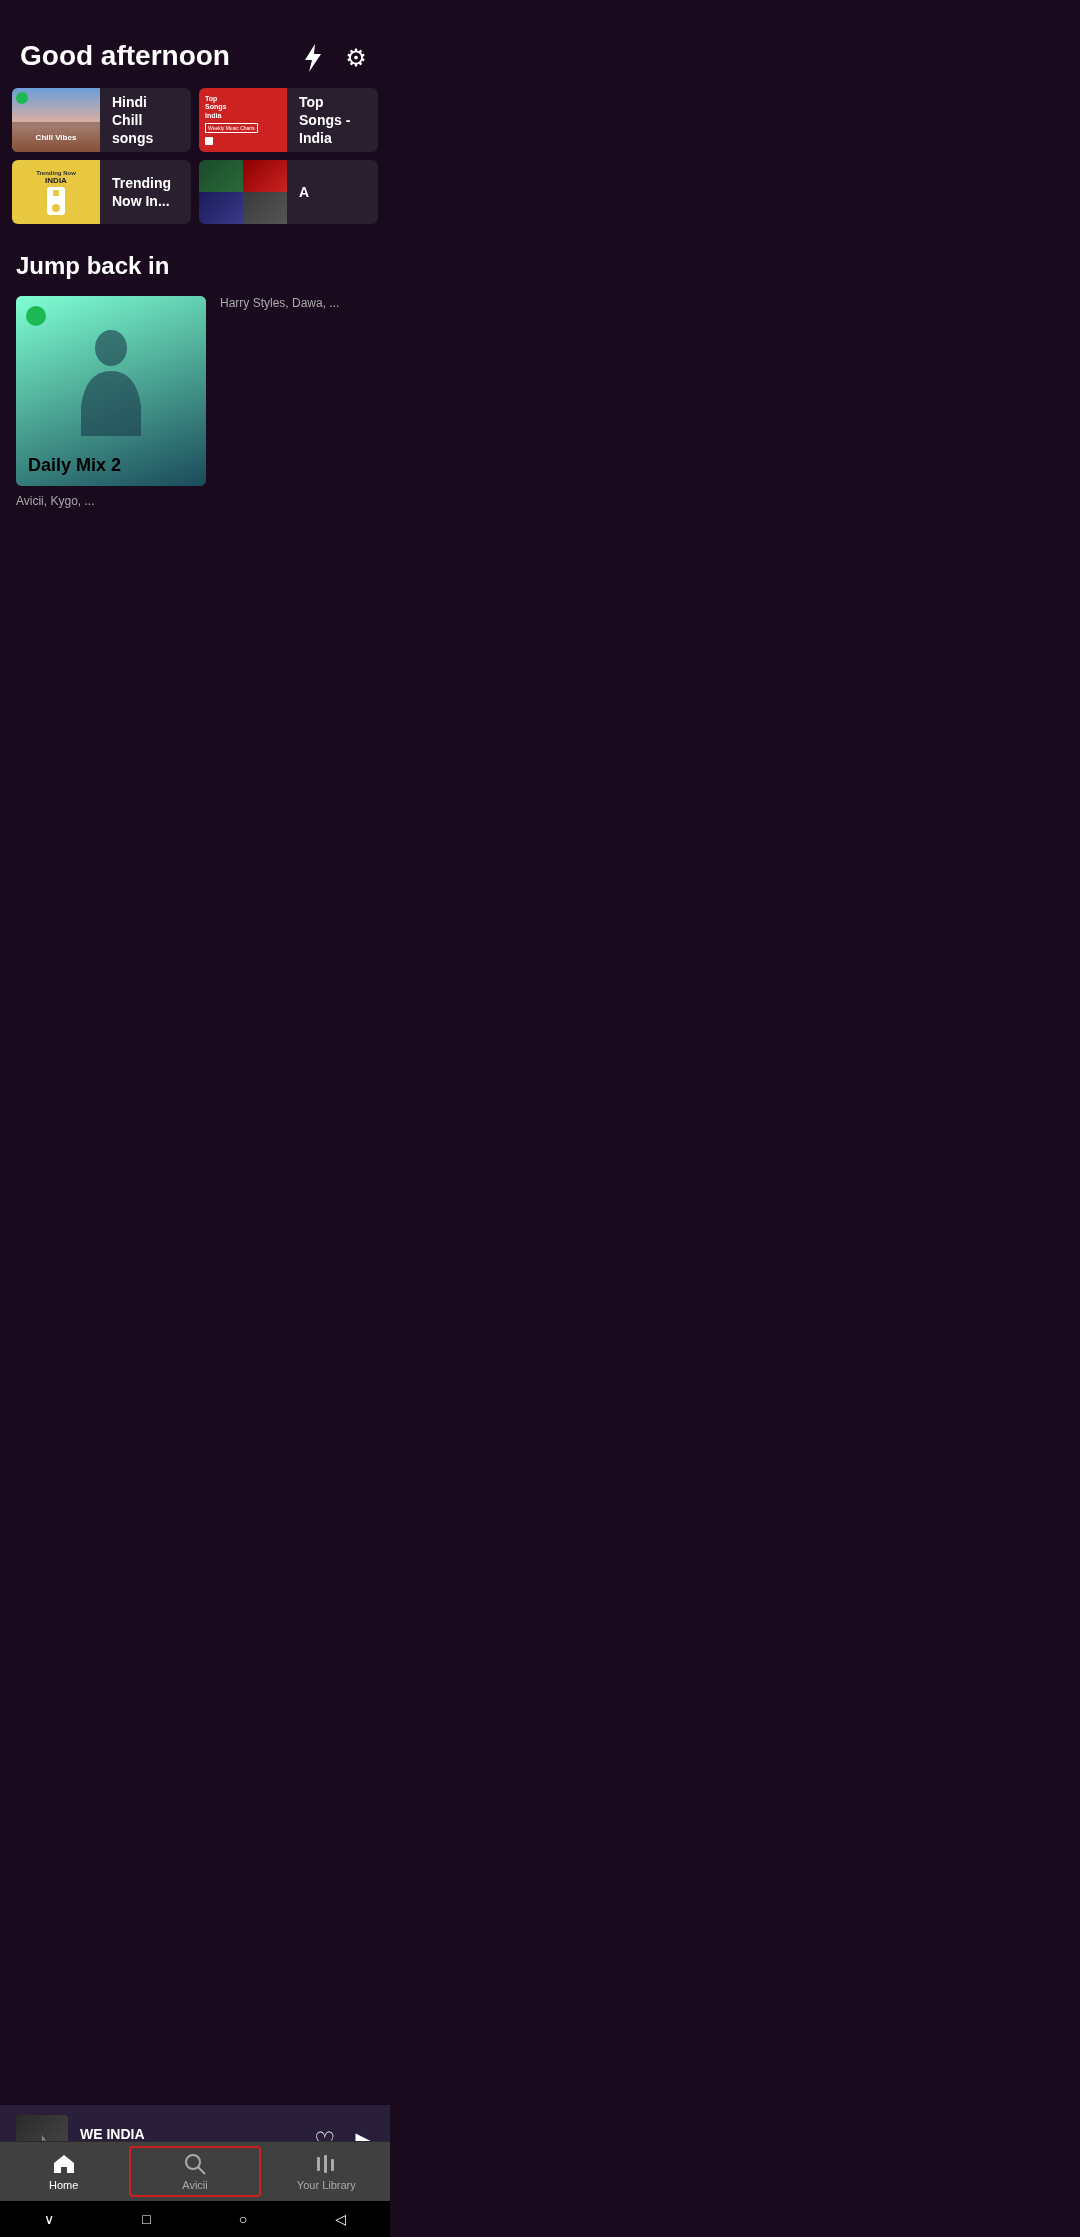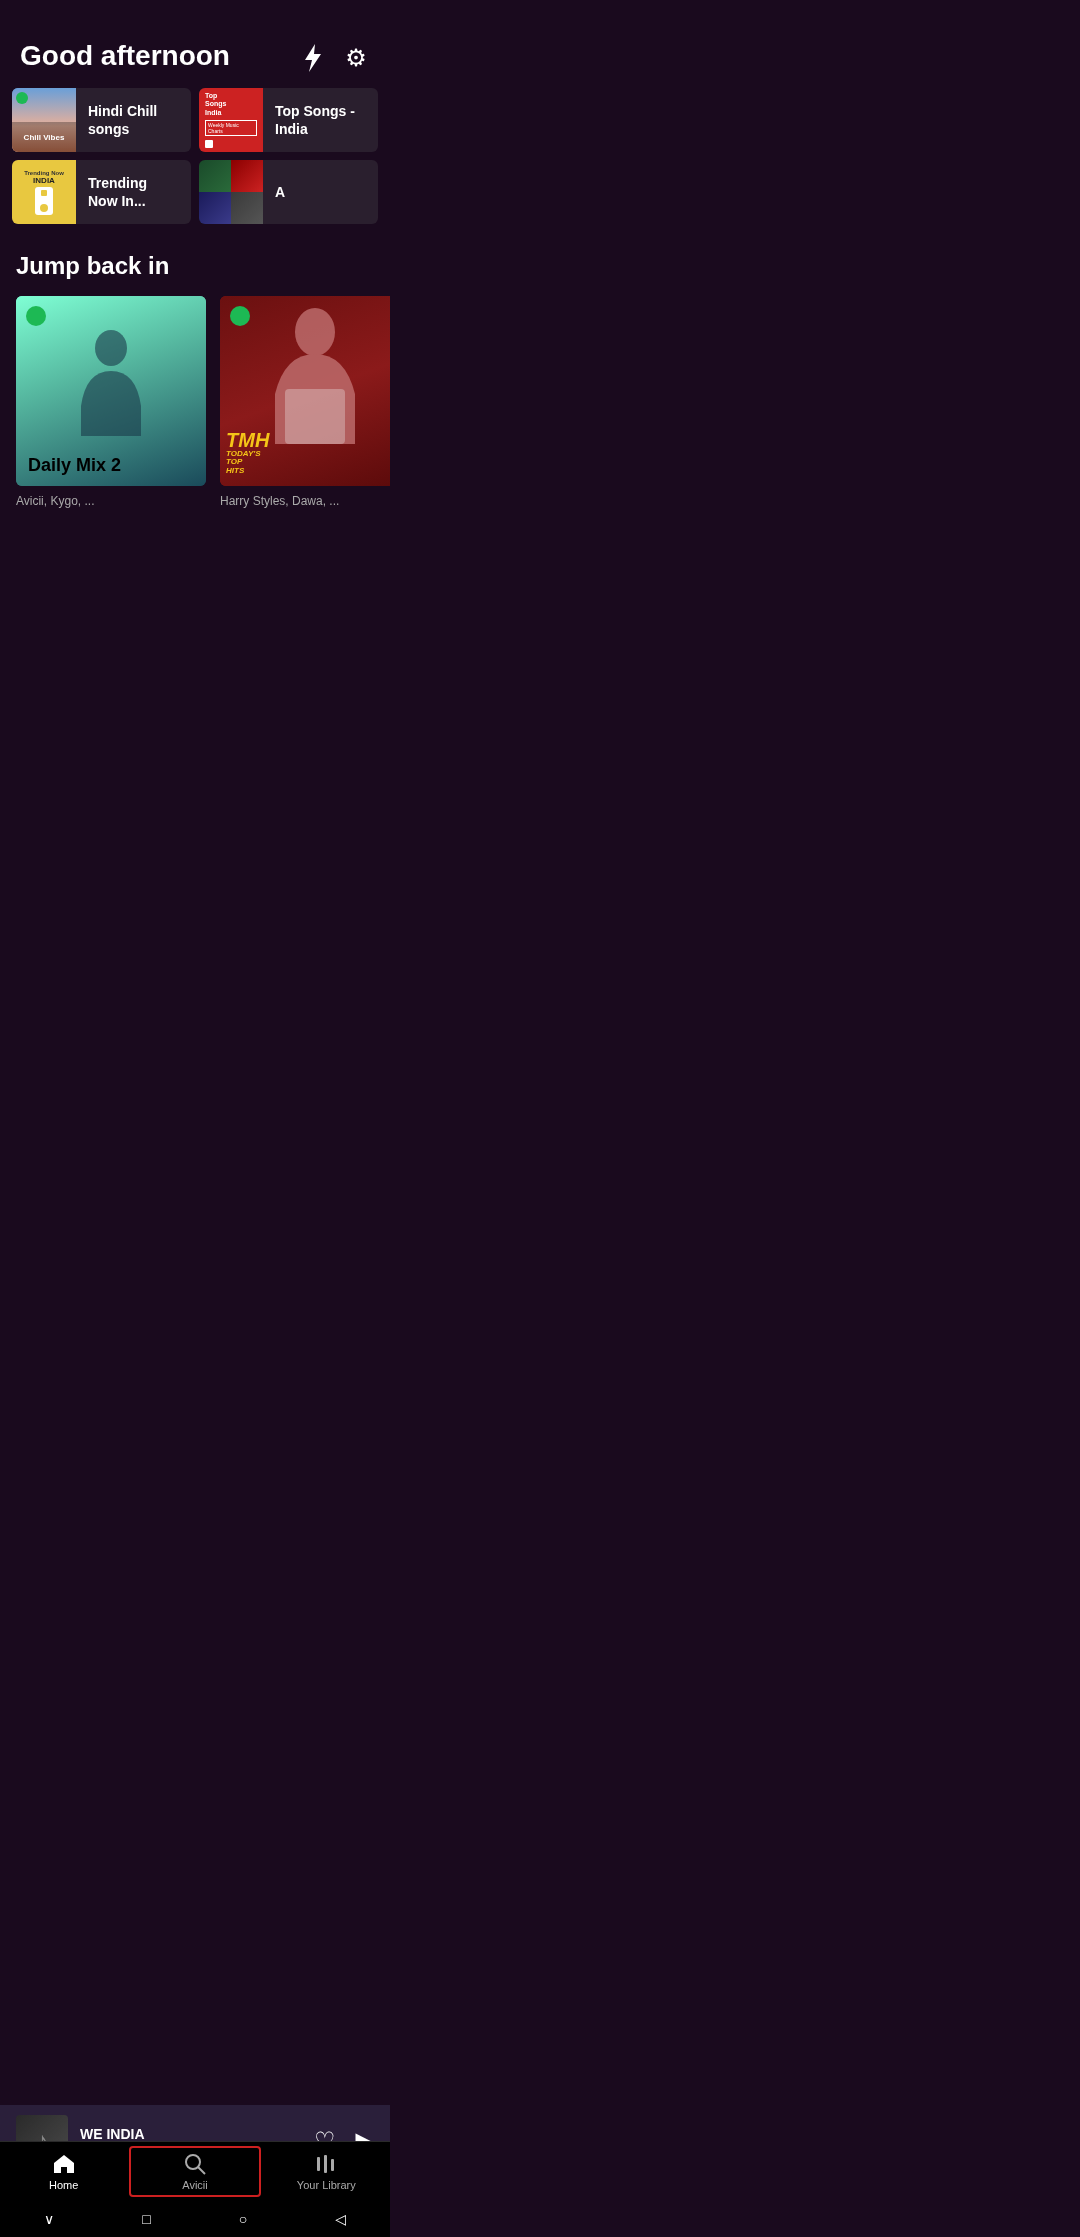--- a/index.html
+++ b/index.html
@@ -49,21 +49,21 @@
     .quick-item {
       display: flex;
       align-items: center;
       background: #2a1f2e;
       border-radius: 6px;
       overflow: hidden;
       height: 64px;
       cursor: pointer;
     }
     .quick-item-img {
-      width: 64px;
+      width: 88px;
       height: 64px;
       flex-shrink: 0;
       overflow: hidden;
       position: relative;
     }
     .quick-item-label {
       font-size: 14px;
       font-weight: 700;
       color: #fff;
       padding: 0 12px;
@@ -337,21 +337,21 @@
       display: flex;
       gap: 20px;
       align-items: center;
     }
     .bottom-nav {
       position: fixed;
       bottom: 0;
       left: 0;
       right: 0;
       width: 390px;
-      background: #000000;
+      background: #404040;
       display: flex;
       align-items: stretch;
       height: 60px;
       z-index: 101;
       border-top: 1px solid #2a2a2a;
     }
     .nav-item {
       flex: 1;
       display: flex;
       flex-direction: column;
@@ -485,40 +485,20 @@
             <path d="M10,80 Q15,45 40,45 Q65,45 70,80 L70,110 L10,110 Z"></path>
           </svg>
         </div>
         <div class="dm-title" style="position:absolute;bottom:10px;left:12px;font-size:18px;font-weight:900;color:#000;z-index:3;">Daily Mix 2</div>
       </div>
     </div>
     <div class="jump-card-subtitle">Avicii, Kygo, ...</div>
   </div>
 
   <div class="jump-card">
-    <div class="jump-card-img">
-      <div class="thumb-top-hits" style="width:100%;height:100%;">
-        <div class="tth-spotify"></div>
-
-        <div style="position:absolute;top:0;left:0;right:0;bottom:0;background:linear-gradient(160deg,#6b1010 0%,#8b1a1a 50%,#5a0a0a 100%);"></div>
-
-        <div style="position:absolute;top:5px;left:0;right:0;bottom:40px;display:flex;align-items:center;justify-content:center;z-index:1;">
-          <svg width="90" height="140" viewBox="0 0 90 140" fill="#c07070" opacity="0.8">
-            <ellipse cx="45" cy="28" rx="20" ry="24"></ellipse>
-            <path d="M5,90 Q15,50 45,50 Q75,50 85,90 L85,140 L5,140 Z"></path>
-
-            <rect x="15" y="85" width="60" height="55" rx="4" fill="#e8d0d0" opacity="0.6"></rect>
-          </svg>
-        </div>
-        <div class="tth-text" style="position:absolute;bottom:10px;left:6px;z-index:3;">
-          <div style="font-size:20px;font-weight:900;color:#f5c518;font-style:italic;line-height:1;">TMH</div>
-          <div style="font-size:8px;font-weight:800;color:#f5c518;line-height:1.1;">TODAY'S<br>TOP<br>HITS</div>
-        </div>
-      </div>
-    </div>
     <div class="jump-card-subtitle">Harry Styles, Dawa, ...</div>
   </div>
 
 </div>
 
 <div style="height: 140px;"></div>
 
 <div class="now-playing-bar">
   <div class="np-thumb" style="background:linear-gradient(135deg,#333,#555);display:flex;align-items:center;justify-content:center;">
     <div style="width:100%;height:100%;background:linear-gradient(135deg,#2a2a2a,#4a4a4a);display:flex;align-items:center;justify-content:center;">

